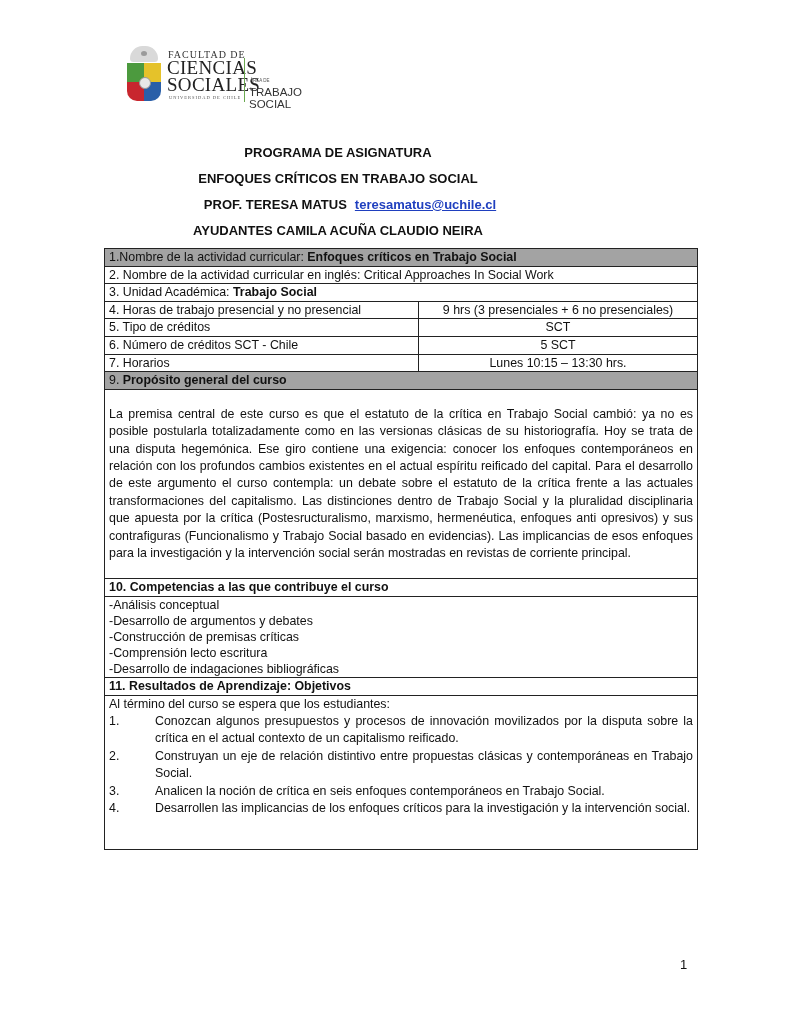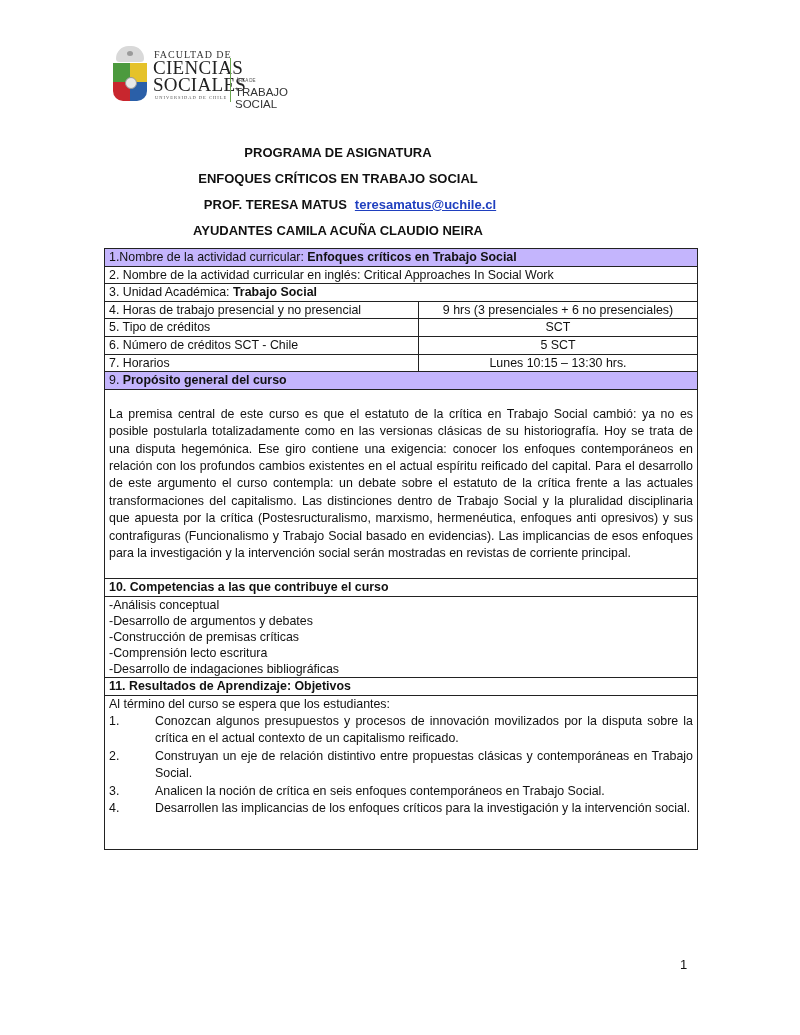--- a/index.html
+++ b/index.html
@@ -1,18 +1,18 @@
 <!DOCTYPE html>
 <html><head>
 <meta charset="utf-8">
 <style>
   html, body { margin: 0; padding: 0; background: #ffffff; }
   body { width: 800px; height: 1035px; position: relative; overflow: hidden;
          font-family: "Liberation Sans", sans-serif; color: #111; }
-  .logo { position: absolute; left: 110px; top: 46px; width: 220px; height: 62px; }
+  .logo { position: absolute; left: 124px; top: 46px; width: 220px; height: 62px; }
   .shield { position: absolute; left: 0; top: 0; width: 40px; height: 60px; }
   .shield .dome { position: absolute; left: 6px; top: 0; width: 28px; height: 16px;
                   background: #d9d9d9; border-radius: 14px 14px 4px 4px; }
   .shield .dome::after { content: ""; position: absolute; left: 11px; top: 5px; width: 6px; height: 5px;
                   background: #9a9a9a; border-radius: 50%; }
   .shield .q { position: absolute; width: 17px; height: 19px; }
   .q1 { left: 3px; top: 17px; background: #4c9a3e; }
   .q2 { left: 20px; top: 17px; background: #e5c22a; }
   .q3 { left: 3px; top: 36px; background: #c8262e; border-radius: 0 0 0 10px; }
   .q4 { left: 20px; top: 36px; background: #2a5fa8; border-radius: 0 0 10px 0; }
@@ -31,21 +31,21 @@
   .logo .ts { position: absolute; left: 125px; top: 40px; font-size: 11.5px; color: #333; }
 
   .titles { position: absolute; left: 0; width: 676px; text-align: center; font-weight: bold; font-size: 13px; }
   .t1 { top: 145px; } .t2 { top: 171px; } .t3 { top: 197px; padding-left: 12px; } .t4 { top: 223px; }
   .email { color: #1f3fbf; text-decoration: underline; margin-left: 8px; }
 
   table.prog { position: absolute; left: 104px; top: 248px; width: 593px; border-collapse: collapse;
                font-size: 12.4px; table-layout: fixed; }
   table.prog td { border: 1.5px solid #222; padding: 0 4px; height: 16.6px; line-height: 16px; vertical-align: top; }
   table.prog td.c2 { text-align: center; }
-  .hdr { background: #c4b5fd; }
+  .hdr { background: #a3a3a3; }
   .italic-gray { font-style: italic; color: #8a8a8a; }
   .purpose { padding: 16px 4px 16px 4px !important; text-align: justify; line-height: 17.4px !important; height: auto !important; }
   .objs { line-height: 17.4px !important; height: auto !important; padding-bottom: 32px !important; }
   .obj-row { display: flex; text-align: justify; }
   .obj-num { width: 46px; flex: none; }
   .obj-txt { flex: 1; }
   .pagenum { position: absolute; left: 680px; top: 957px; font-size: 13px; }
 </style>
 </head>
 <body>

